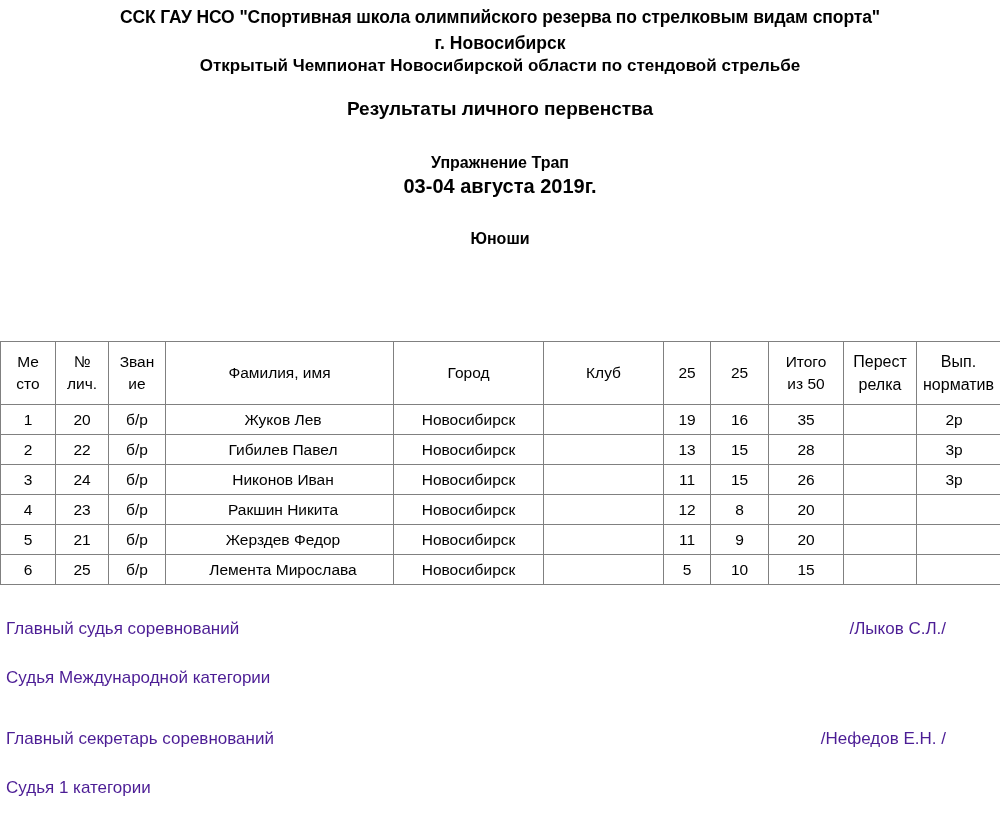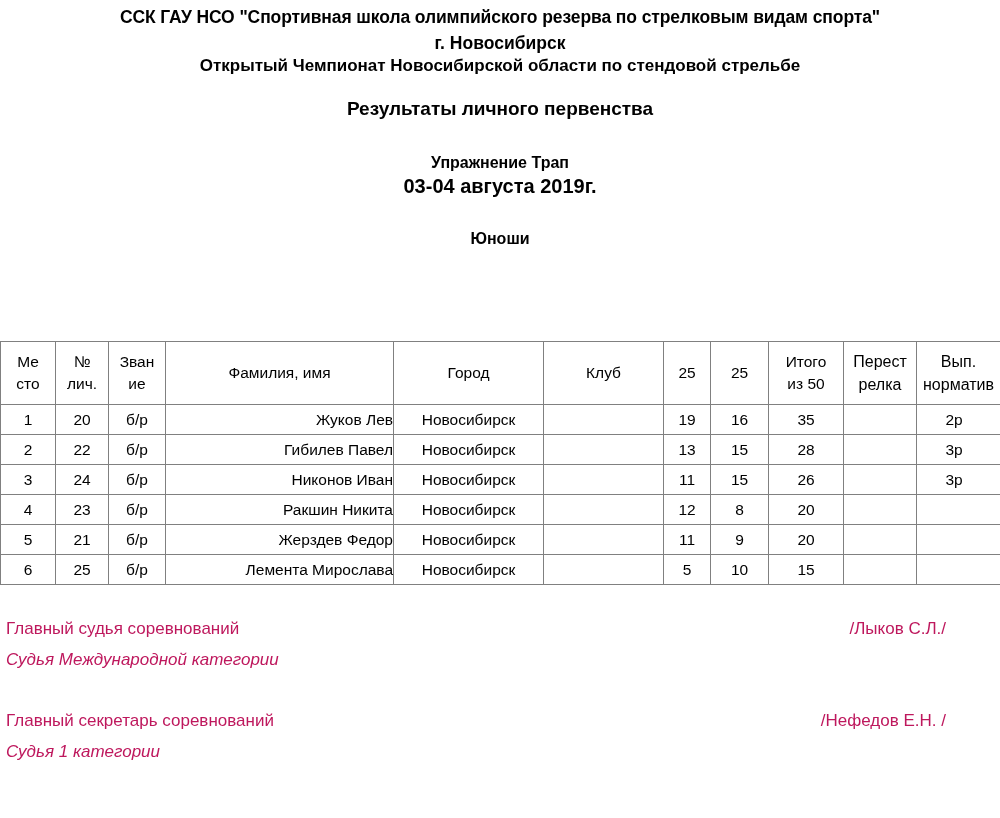--- a/index.html
+++ b/index.html
@@ -90,47 +90,46 @@
     line-height: 1.45;
   }
   table.results thead th.small {
     font-size: 16px;
   }
   table.results tbody td {
     height: 29px;
     line-height: 29px;
   }
   .c-center { text-align: center; }
-  .c-left   { text-align: right; padding-left: 7px !important; }
+  .c-left   { text-align: center; padding-left: 7px !important; }
   .c-right  { text-align: center; padding-right: 9px !important; }
 
   
 
   
   .signatures {
     position: absolute;
     left: 6px;
     top: 620px;
     width: 988px;
     font-size: 17px;
     line-height: 1.0;
-    color: #be185d;
+    color: #4c1d95;
   }
   .sig-block { margin-bottom: 0; }
   .sig-row {
     display: flex;
     justify-content: space-between;
     align-items: baseline;
   }
   .sig-role { white-space: nowrap; }
   .sig-name { white-space: nowrap; padding-right: 48px; }
   .sig-sub {
-    margin-top: 14px;
+    margin-top: 32px;
     white-space: nowrap;
-    font-style: italic;
   }
   .sig-gap { height: 44px; }
 </style>
 </head>
 <body>
 
 <div class="page">
 
   <div class="headings">
     <div class="hline org-title">ССК ГАУ НСО "Спортивная школа олимпийского резерва по стрелковым видам спорта"</div>

